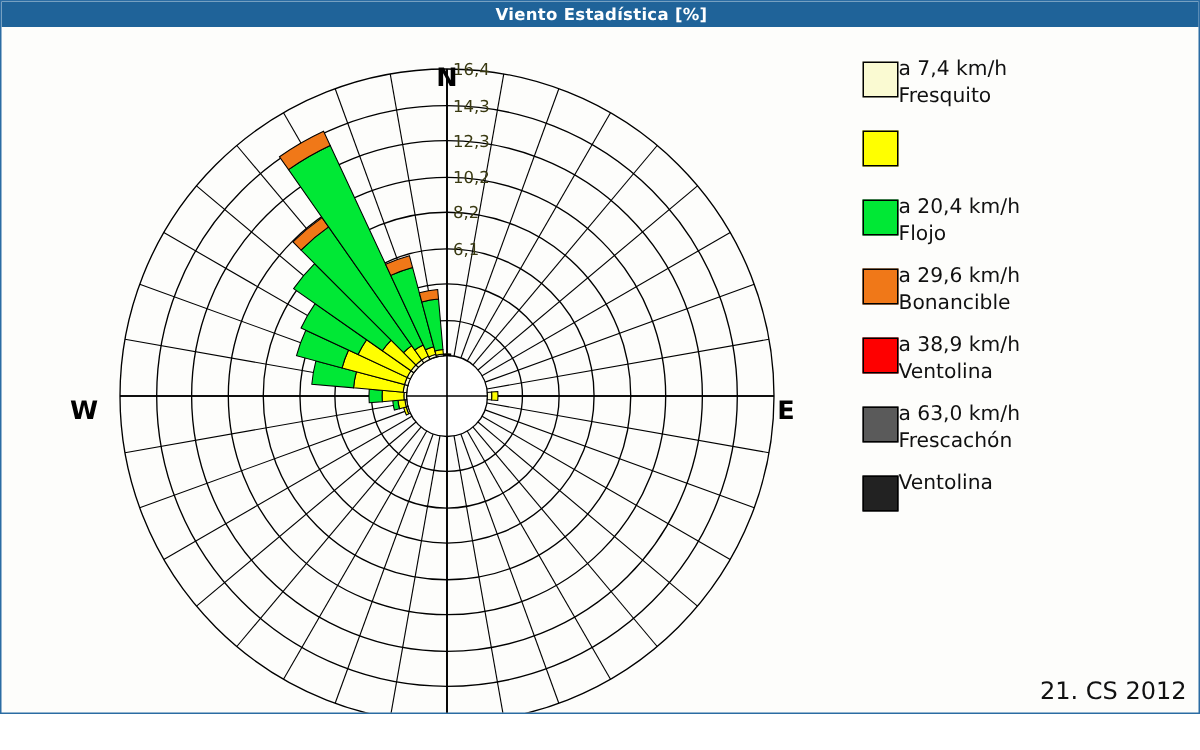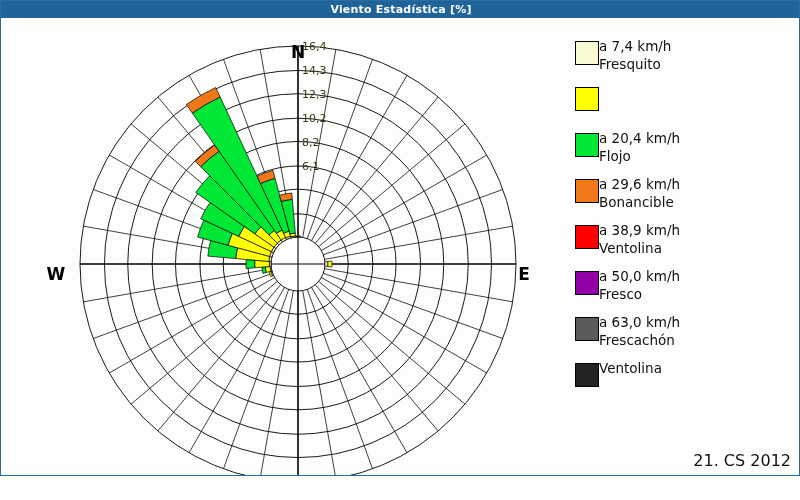--- a/index.html
+++ b/index.html
@@ -247,27 +247,20 @@
         </div>
       </div>
       <div class="legend-row">
         <div class="legend-swatch" style="background: rgb(254, 0, 0);"></div>
         <div class="legend-text">
           <span>a 38,9 km/h</span>
           <span>Ventolina</span>
         </div>
       </div>
       <div class="legend-row">
-        <div class="legend-swatch" style="background: rgb(148, 0, 168);"></div>
-        <div class="legend-text">
-          <span>a 50,0 km/h</span>
-          <span>Fresco</span>
-        </div>
-      </div>
-      <div class="legend-row">
         <div class="legend-swatch" style="background: rgb(90, 90, 90);"></div>
         <div class="legend-text">
           <span>a 63,0 km/h</span>
           <span>Frescachón</span>
         </div>
       </div>
       <div class="legend-row">
         <div class="legend-swatch" style="background: rgb(34, 34, 34);"></div>
         <div class="legend-text">
           <span>Ventolina</span>

